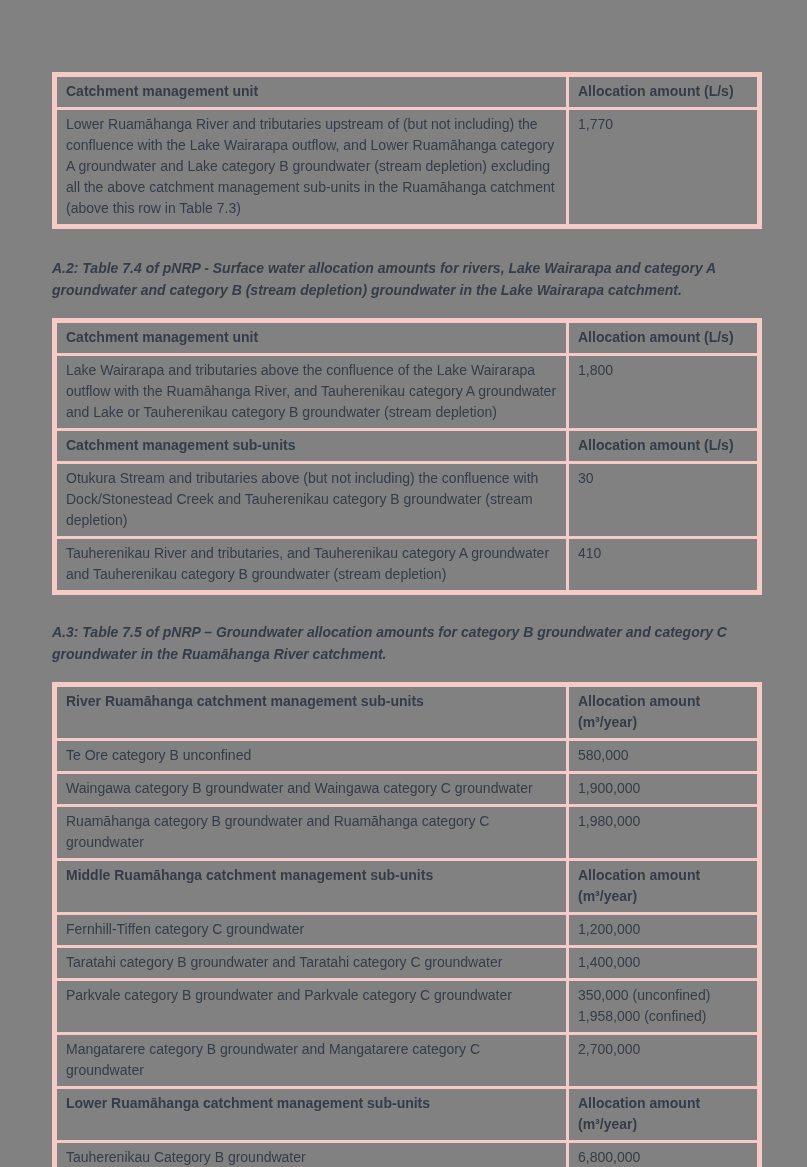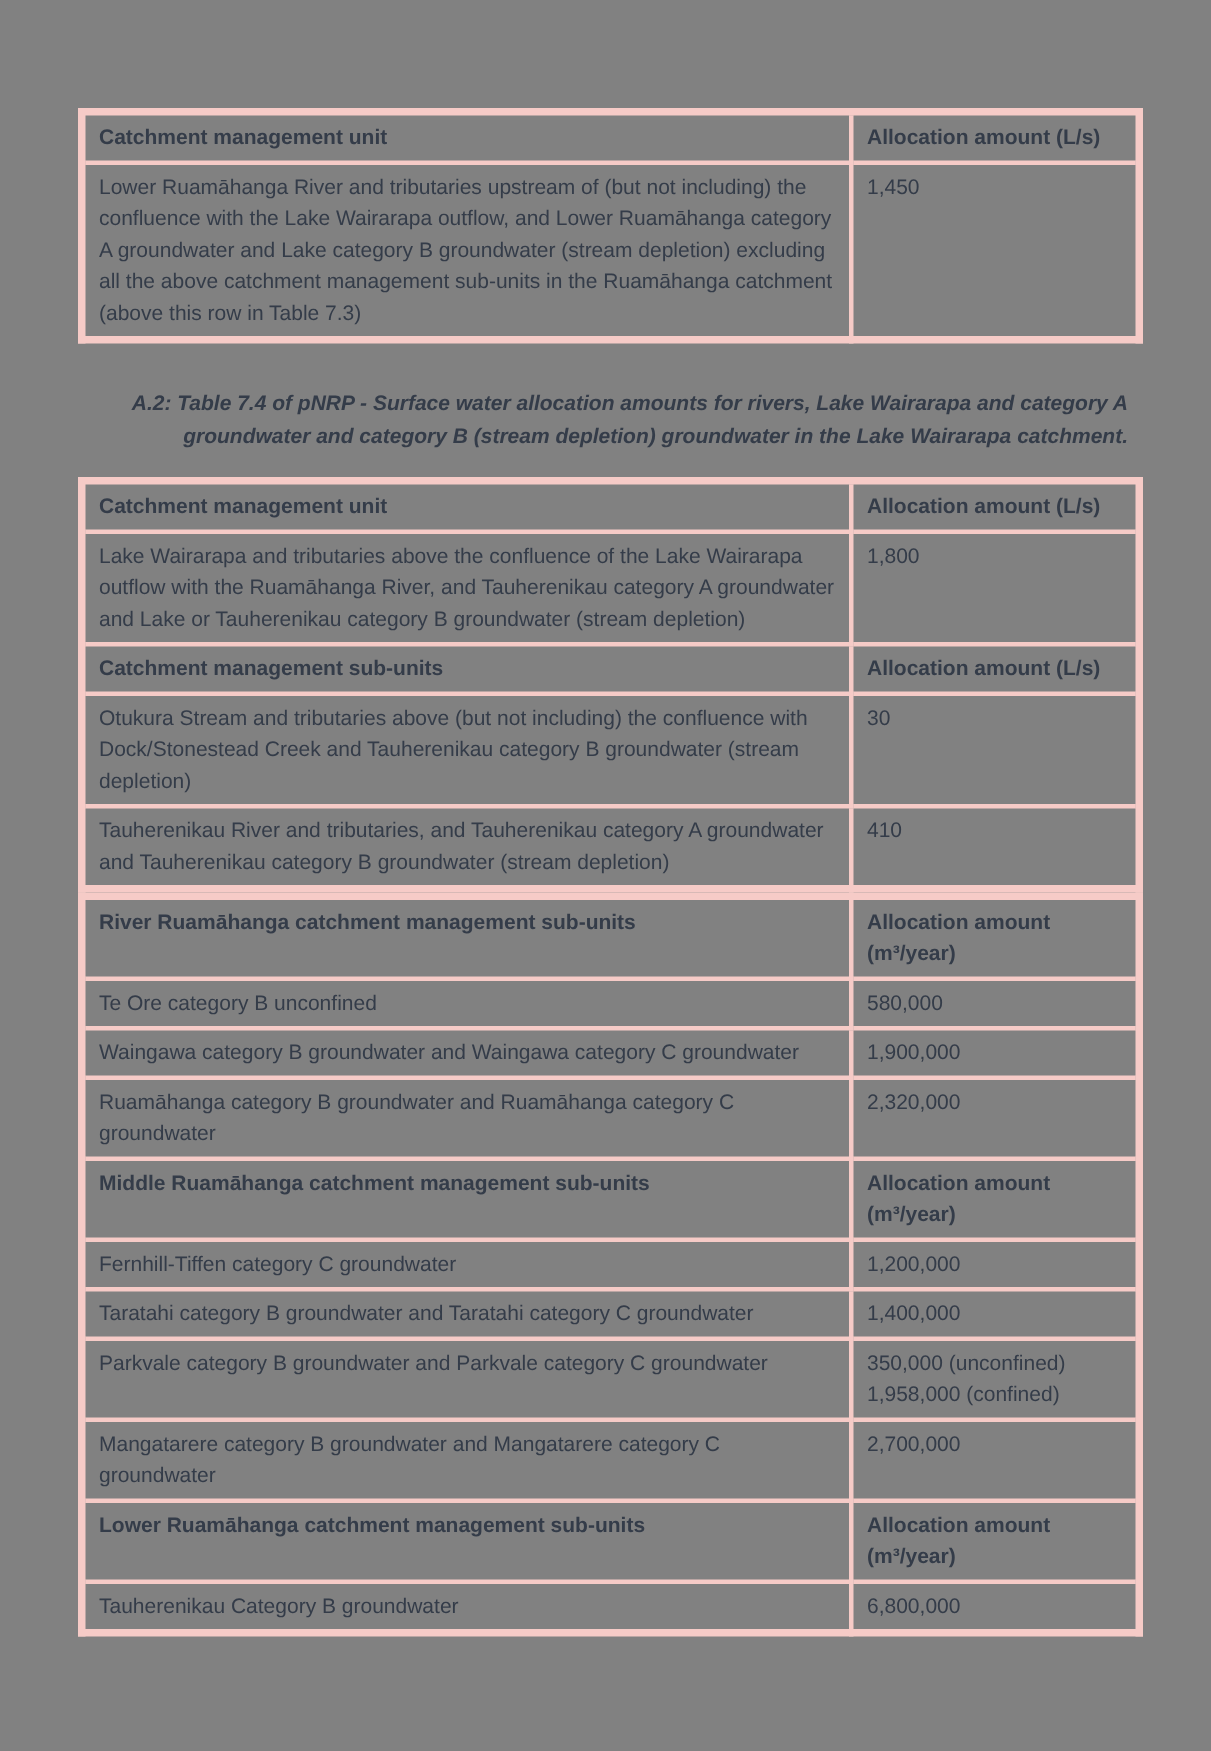--- a/index.html
+++ b/index.html
@@ -40,42 +40,41 @@
   col.c1{width:513px;}
   col.c2{width:192px;}
   .caption{
     font-style:italic;
     font-weight:bold;
     font-size:14px;
     line-height:1.6;
     color:var(--ink);
     width:700px;
     margin:26px 0 16px 0;
-    text-align:right;
   }
   .caption.first{margin-top:28px;}
 </style>
 </head>
 <body>
 
 <div class="page">
 
   <table class="wtable">
     <colgroup>
         <col class="c1">
         <col class="c2">
       </colgroup>
     <tbody>
       <tr>
         <td class="h oneline">Catchment management unit</td>
         <td class="h oneline">Allocation amount (L/s)</td>
       </tr>
       <tr>
         <td>Lower Ruamāhanga River and tributaries upstream of (but not including) the confluence with the Lake Wairarapa outflow, and Lower Ruamāhanga category A groundwater and Lake category B groundwater (stream depletion) excluding all the above catchment management sub-units in the Ruamāhanga catchment (above this row in Table 7.3)</td>
-        <td class="amount">1,450</td>
+        <td class="amount">1,770</td>
       </tr>
     </tbody>
   </table>
 
   <p class="caption first">A.2: Table 7.4 of pNRP - Surface water allocation amounts for rivers, Lake Wairarapa and category A groundwater and category B (stream depletion) groundwater in the Lake Wairarapa catchment.</p>
 
   <table class="wtable">
     <colgroup>
         <col class="c1">
         <col class="c2">
@@ -97,20 +96,21 @@
         <td>Otukura Stream and tributaries above (but not including) the confluence with Dock/Stonestead Creek and Tauherenikau category B groundwater (stream depletion)</td>
         <td class="amount">30</td>
       </tr>
       <tr>
         <td>Tauherenikau River and tributaries, and Tauherenikau category A groundwater and Tauherenikau category B groundwater (stream depletion)</td>
         <td class="amount">410</td>
       </tr>
     </tbody>
   </table>
 
+  <p class="caption">A.3: Table 7.5 of pNRP – Groundwater allocation amounts for category B groundwater and category C groundwater in the Ruamāhanga River catchment.</p>
 
   <table class="wtable">
     <colgroup>
         <col class="c1">
         <col class="c2">
       </colgroup>
     <tbody>
       <tr>
         <td class="h">River Ruamāhanga catchment management sub-units</td>
         <td class="h">Allocation amount (m³/year)</td>
@@ -118,21 +118,21 @@
       <tr>
         <td>Te Ore category B unconfined</td>
         <td class="amount">580,000</td>
       </tr>
       <tr>
         <td>Waingawa category B groundwater and Waingawa category C groundwater</td>
         <td class="amount">1,900,000</td>
       </tr>
       <tr>
         <td>Ruamāhanga category B groundwater and Ruamāhanga category C groundwater</td>
-        <td class="amount">2,320,000</td>
+        <td class="amount">1,980,000</td>
       </tr>
       <tr>
         <td class="h">Middle Ruamāhanga catchment management sub-units</td>
         <td class="h">Allocation amount (m³/year)</td>
       </tr>
       <tr>
         <td>Fernhill-Tiffen category C groundwater</td>
         <td class="amount">1,200,000</td>
       </tr>
       <tr>

